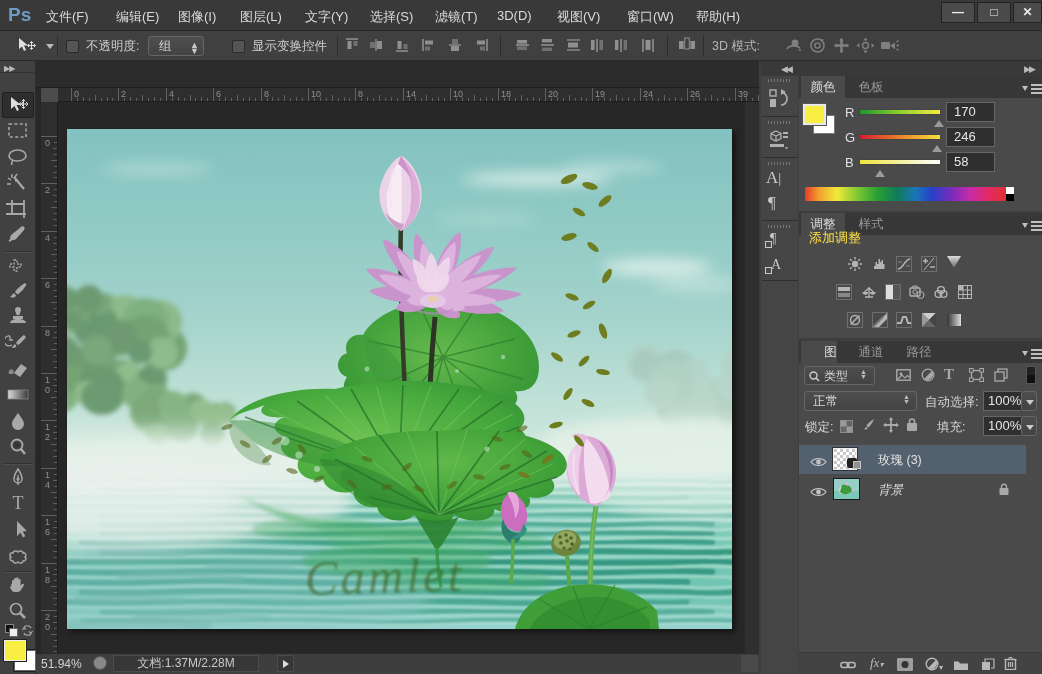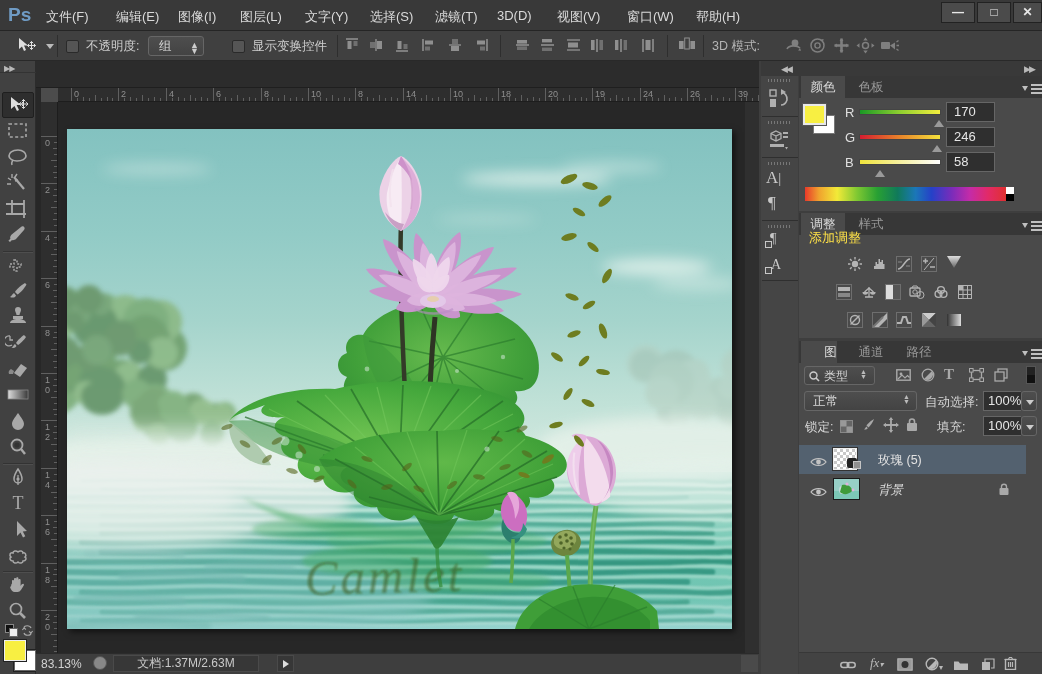--- a/index.html
+++ b/index.html
@@ -882,23 +882,23 @@
             <ellipse cx="235" cy="320" rx="6" ry="2.5" transform="rotate(50 235 320)"></ellipse>
             <ellipse cx="210" cy="312" rx="6" ry="2.5" transform="rotate(-30 210 312)"></ellipse>
             <ellipse cx="300" cy="330" rx="6" ry="2.5" transform="rotate(20 300 330)"></ellipse>
             <ellipse cx="340" cy="338" rx="6" ry="2.5" transform="rotate(-40 340 338)"></ellipse>
             <ellipse cx="430" cy="310" rx="6" ry="2.5" transform="rotate(15 430 310)"></ellipse>
             <ellipse cx="455" cy="300" rx="6" ry="2.5" transform="rotate(-25 455 300)"></ellipse>
           </g>
         </svg></div>
 </div>
 <div class="abs" id="statusbar"></div>
-<div class="abs" style="left:41px; top:657px; color:#d2d2d2; font-size:12px;">83.13%</div>
+<div class="abs" style="left:41px; top:657px; color:#d2d2d2; font-size:12px;">51.94%</div>
 <div class="abs" style="left:93px; top:656px; width:14px; height:14px; border-radius:50%; background:#888; border:1px solid #555;"></div>
-<div class="abs" style="left:113px; top:655px; width:146px; height:17px; background:#373737; border:1px solid #4a4a4a; color:#cacaca; font-size:12px; text-align:center; line-height:15px;">文档:1.37M/2.63M</div>
+<div class="abs" style="left:113px; top:655px; width:146px; height:17px; background:#373737; border:1px solid #4a4a4a; color:#cacaca; font-size:12px; text-align:center; line-height:15px;">文档:1.37M/2.28M</div>
 <div class="abs" style="left:277px; top:655px; width:17px; height:17px; background:#373737; border:1px solid #4a4a4a;">
       <div style="margin:4px 0 0 5px; width:0; height:0; border:4px solid transparent; border-left:6px solid #ddd;"></div>
     </div>
 <div class="abs" style="left:741px; top:655px; width:17px; height:17px; background:#4a4a4a;"></div>
 <div class="abs" id="dockstrip"></div>
 <div class="abs" id="rightcol"></div>
 <div class="abs" style="left:761px; top:61px; width:281px; height:15px; background:#393939;"></div>
     <div class="abs" style="left:781px; top:64px; color:#b9b9b9; font-size:9px; letter-spacing:-2px;">◀◀</div>
     <div class="abs" style="left:1024px; top:64px; color:#b9b9b9; font-size:9px; letter-spacing:-2px;">▶▶</div>
     <div class="abs" style="left:768px; top:79px; width:22px; height:3px; background:repeating-linear-gradient(90deg,#777 0 1px,transparent 1px 3px);"></div>
@@ -1115,21 +1115,21 @@
       <div style="margin:8px 0 0 4px; width:0; height:0; border:4px solid transparent; border-top:5px solid #ccc;"></div>
     </div>
     <div class="abs" style="left:799px; top:445px; width:227px; height:29px; background:#53616f;"></div>
     <div class="abs" style="left:810px; top:454px;"><svg width="17" height="12" viewBox="0 0 17 12" style="">
         <path d="M1 6 C4 1.5 13 1.5 16 6 C13 10.5 4 10.5 1 6 Z" fill="none" stroke="#c2c2c2" stroke-width="1.3"></path>
         <circle cx="8.5" cy="6" r="2.4" fill="#c2c2c2"></circle>
       </svg></div>
     <div class="abs" style="left:833px; top:448px; width:24px; height:22px; background:repeating-conic-gradient(#fff 0 25%, #c8c8c8 0 50%) 0 0/6px 6px; border:1px solid #eee; outline:1px solid #333;"></div>
     <div class="abs" style="left:847px; top:458px; width:10px; height:10px; background:#222; border-radius:2px;"></div>
     <div class="abs" style="left:853px; top:461px; width:8px; height:8px; background:#909090; border:1px solid #c4c4c4;"></div>
-    <div class="abs" style="left:878px; top:452px; color:#e2e2e2; font-size:12.5px;">玫瑰 (5)</div>
+    <div class="abs" style="left:878px; top:452px; color:#e2e2e2; font-size:12.5px;">玫瑰 (3)</div>
     <div class="abs" style="left:810px; top:484px;"><svg width="17" height="12" viewBox="0 0 17 12" style="">
         <path d="M1 6 C4 1.5 13 1.5 16 6 C13 10.5 4 10.5 1 6 Z" fill="none" stroke="#c2c2c2" stroke-width="1.3"></path>
         <circle cx="8.5" cy="6" r="2.4" fill="#c2c2c2"></circle>
       </svg></div>
     <div class="abs" style="left:833px; top:478px; width:27px; height:22px; border:1px solid #1a1a1a;"><svg width="25" height="20" viewBox="0 0 25 20" style="">
         <rect width="25" height="20" fill="#97cfc6"></rect>
         <rect y="12" width="25" height="8" fill="#7cc8b6"></rect>
         <ellipse cx="8" cy="11" rx="3" ry="4" fill="#c5dbd8"></ellipse>
         <path d="M8 6 C14 5 18 8 18 12 C14 16 9 16 6 13 Z" fill="#3f9b3a"></path>
         <circle cx="13" cy="5" r="1.6" fill="#dfb3da"></circle>

